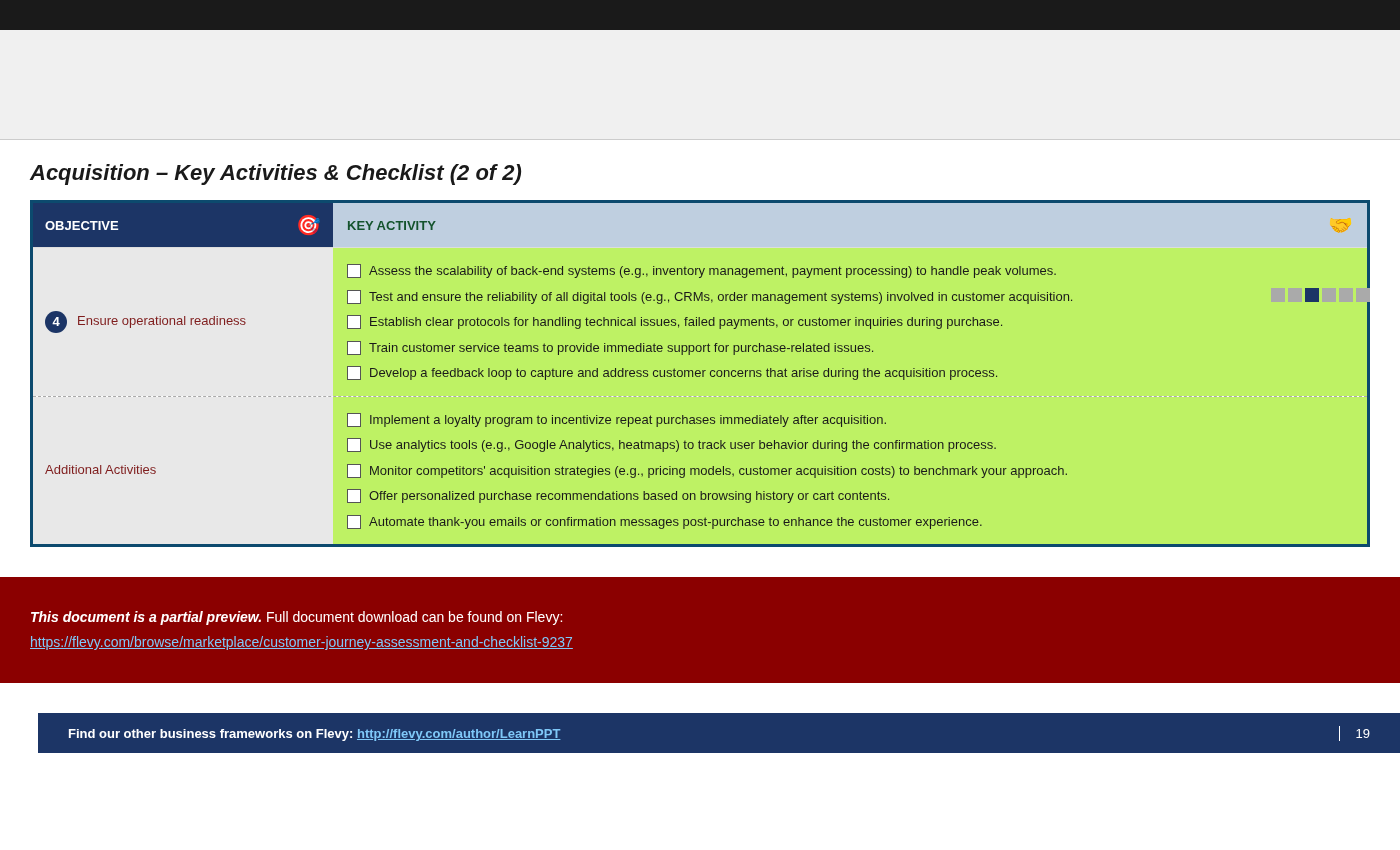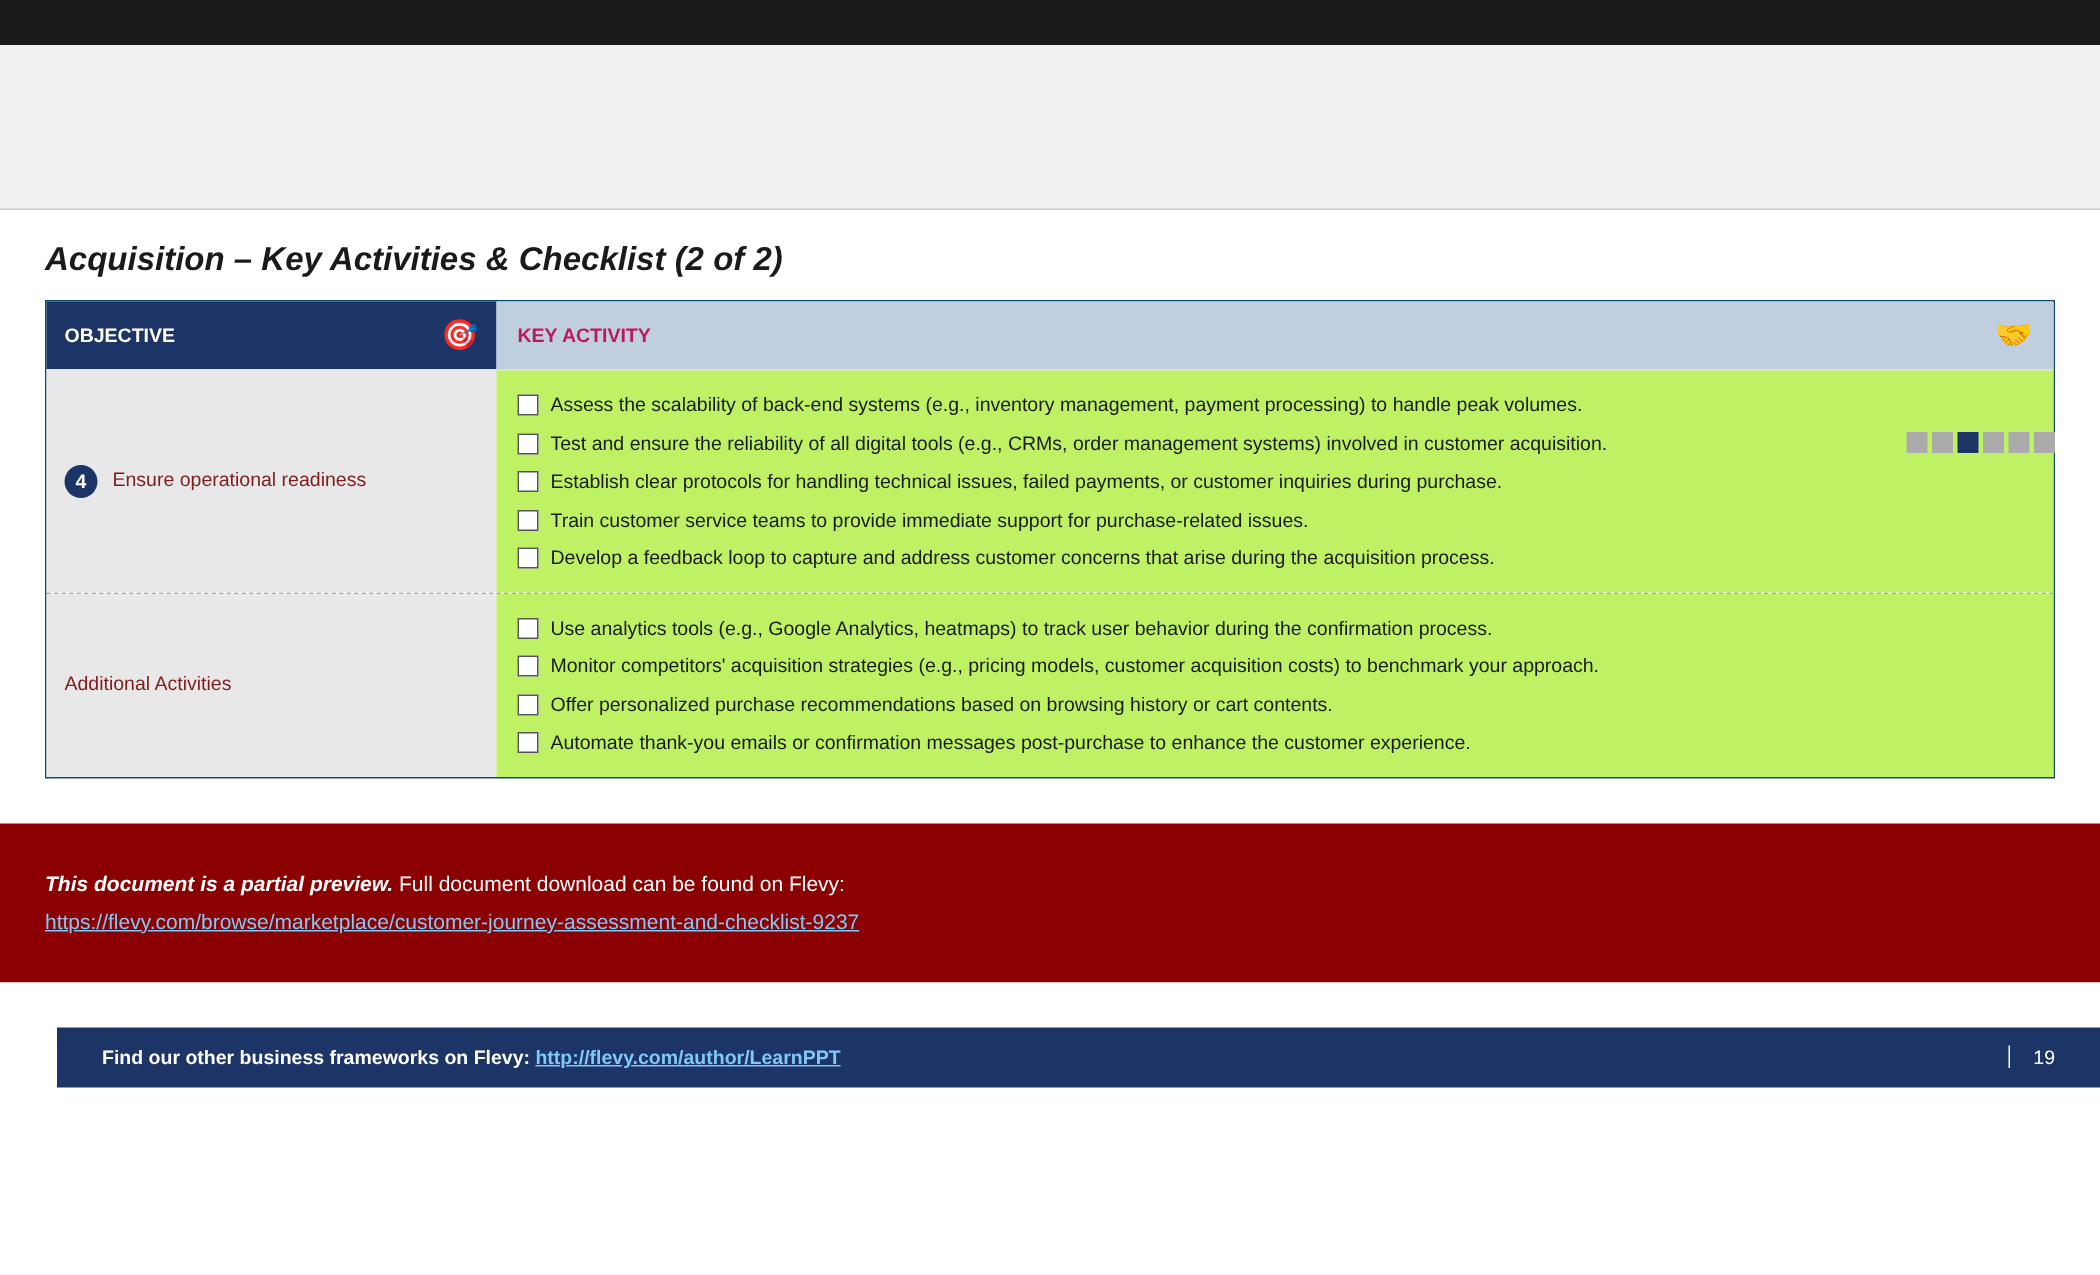--- a/index.html
+++ b/index.html
@@ -8,38 +8,38 @@
     .top-bar { height: 30px; background: #1a1a1a; width: 100%; }
 
     .main-content { padding: 20px 30px 0 30px; }
 
     .slide-title { font-size: 22px; font-weight: bold; font-style: italic; color: #1a1a1a; margin-bottom: 14px; }
 
     .grid-icons { position: absolute; top: 148px; right: 30px; display: flex; gap: 3px; }
     .grid-icon-sq { width: 14px; height: 14px; background: #aaa; }
     .grid-icon-sq.active { background: #1c3566; }
 
-    .table-wrapper { border: 1px solid #0c4a6e; width: 100%; }
+    .table-wrapper { border: 3px solid #0c4a6e; width: 100%; }
 
     .table-header { display: flex; }
     .col-objective-header {
       background: #1c3566;
       color: #fff;
       font-weight: bold;
       font-size: 13px;
       width: 300px;
       min-width: 300px;
       padding: 10px 12px;
       display: flex;
       align-items: center;
       justify-content: space-between;
     }
     .col-activity-header {
       background: #bfcfe0;
-      color: #be185d;
+      color: #14532d;
       font-weight: bold;
       font-size: 13px;
       flex: 1;
       padding: 10px 14px;
       display: flex;
       align-items: center;
       justify-content: space-between;
     }
 
     .table-row { display: flex; border-top: 1px solid #ddd; }
@@ -165,20 +165,24 @@
           <span>Develop a feedback loop to capture and address customer concerns that arise during the acquisition process.</span>
         </div>
       </div>
     </div>
 
     <div class="table-row dashed-top">
       <div class="col-objective">
         <div class="objective-label">Additional Activities</div>
       </div>
       <div class="col-activities">
+        <div class="activity-item">
+          <div class="checkbox"></div>
+          <span>Implement a loyalty program to incentivize repeat purchases immediately after acquisition.</span>
+        </div>
         <div class="activity-item">
           <div class="checkbox"></div>
           <span>Use analytics tools (e.g., Google Analytics, heatmaps) to track user behavior during the confirmation process.</span>
         </div>
         <div class="activity-item">
           <div class="checkbox"></div>
           <span>Monitor competitors' acquisition strategies (e.g., pricing models, customer acquisition costs) to benchmark your approach.</span>
         </div>
         <div class="activity-item">
           <div class="checkbox"></div>

